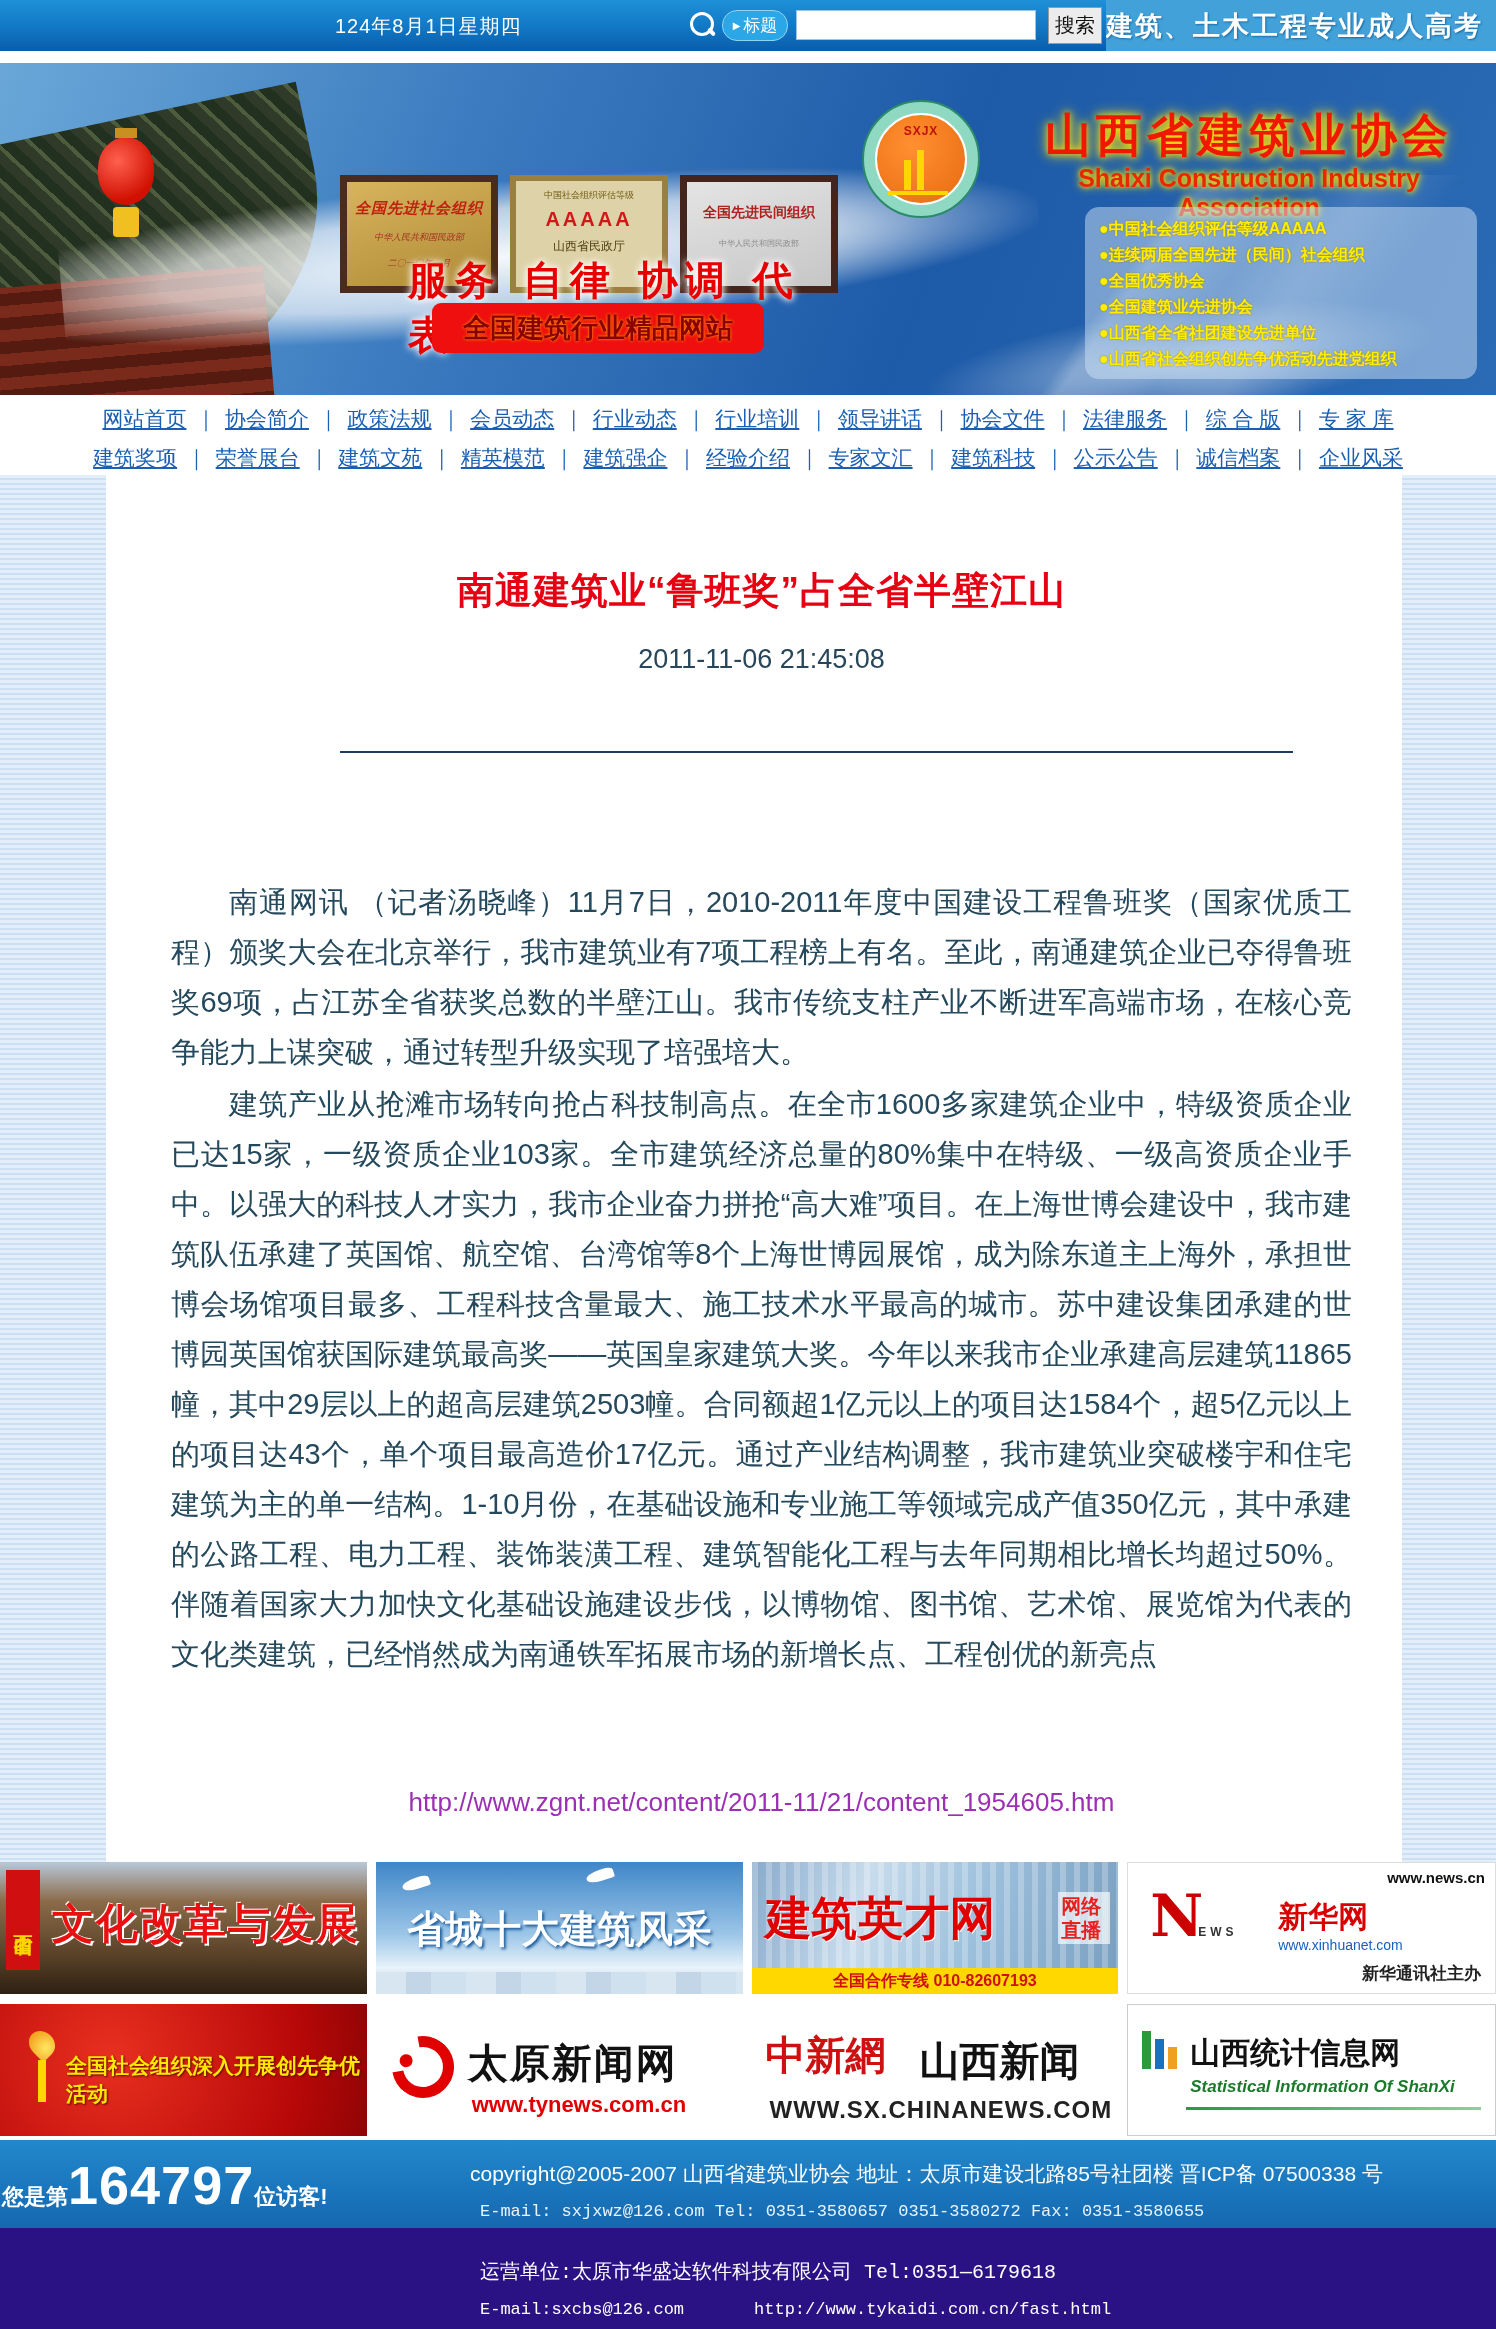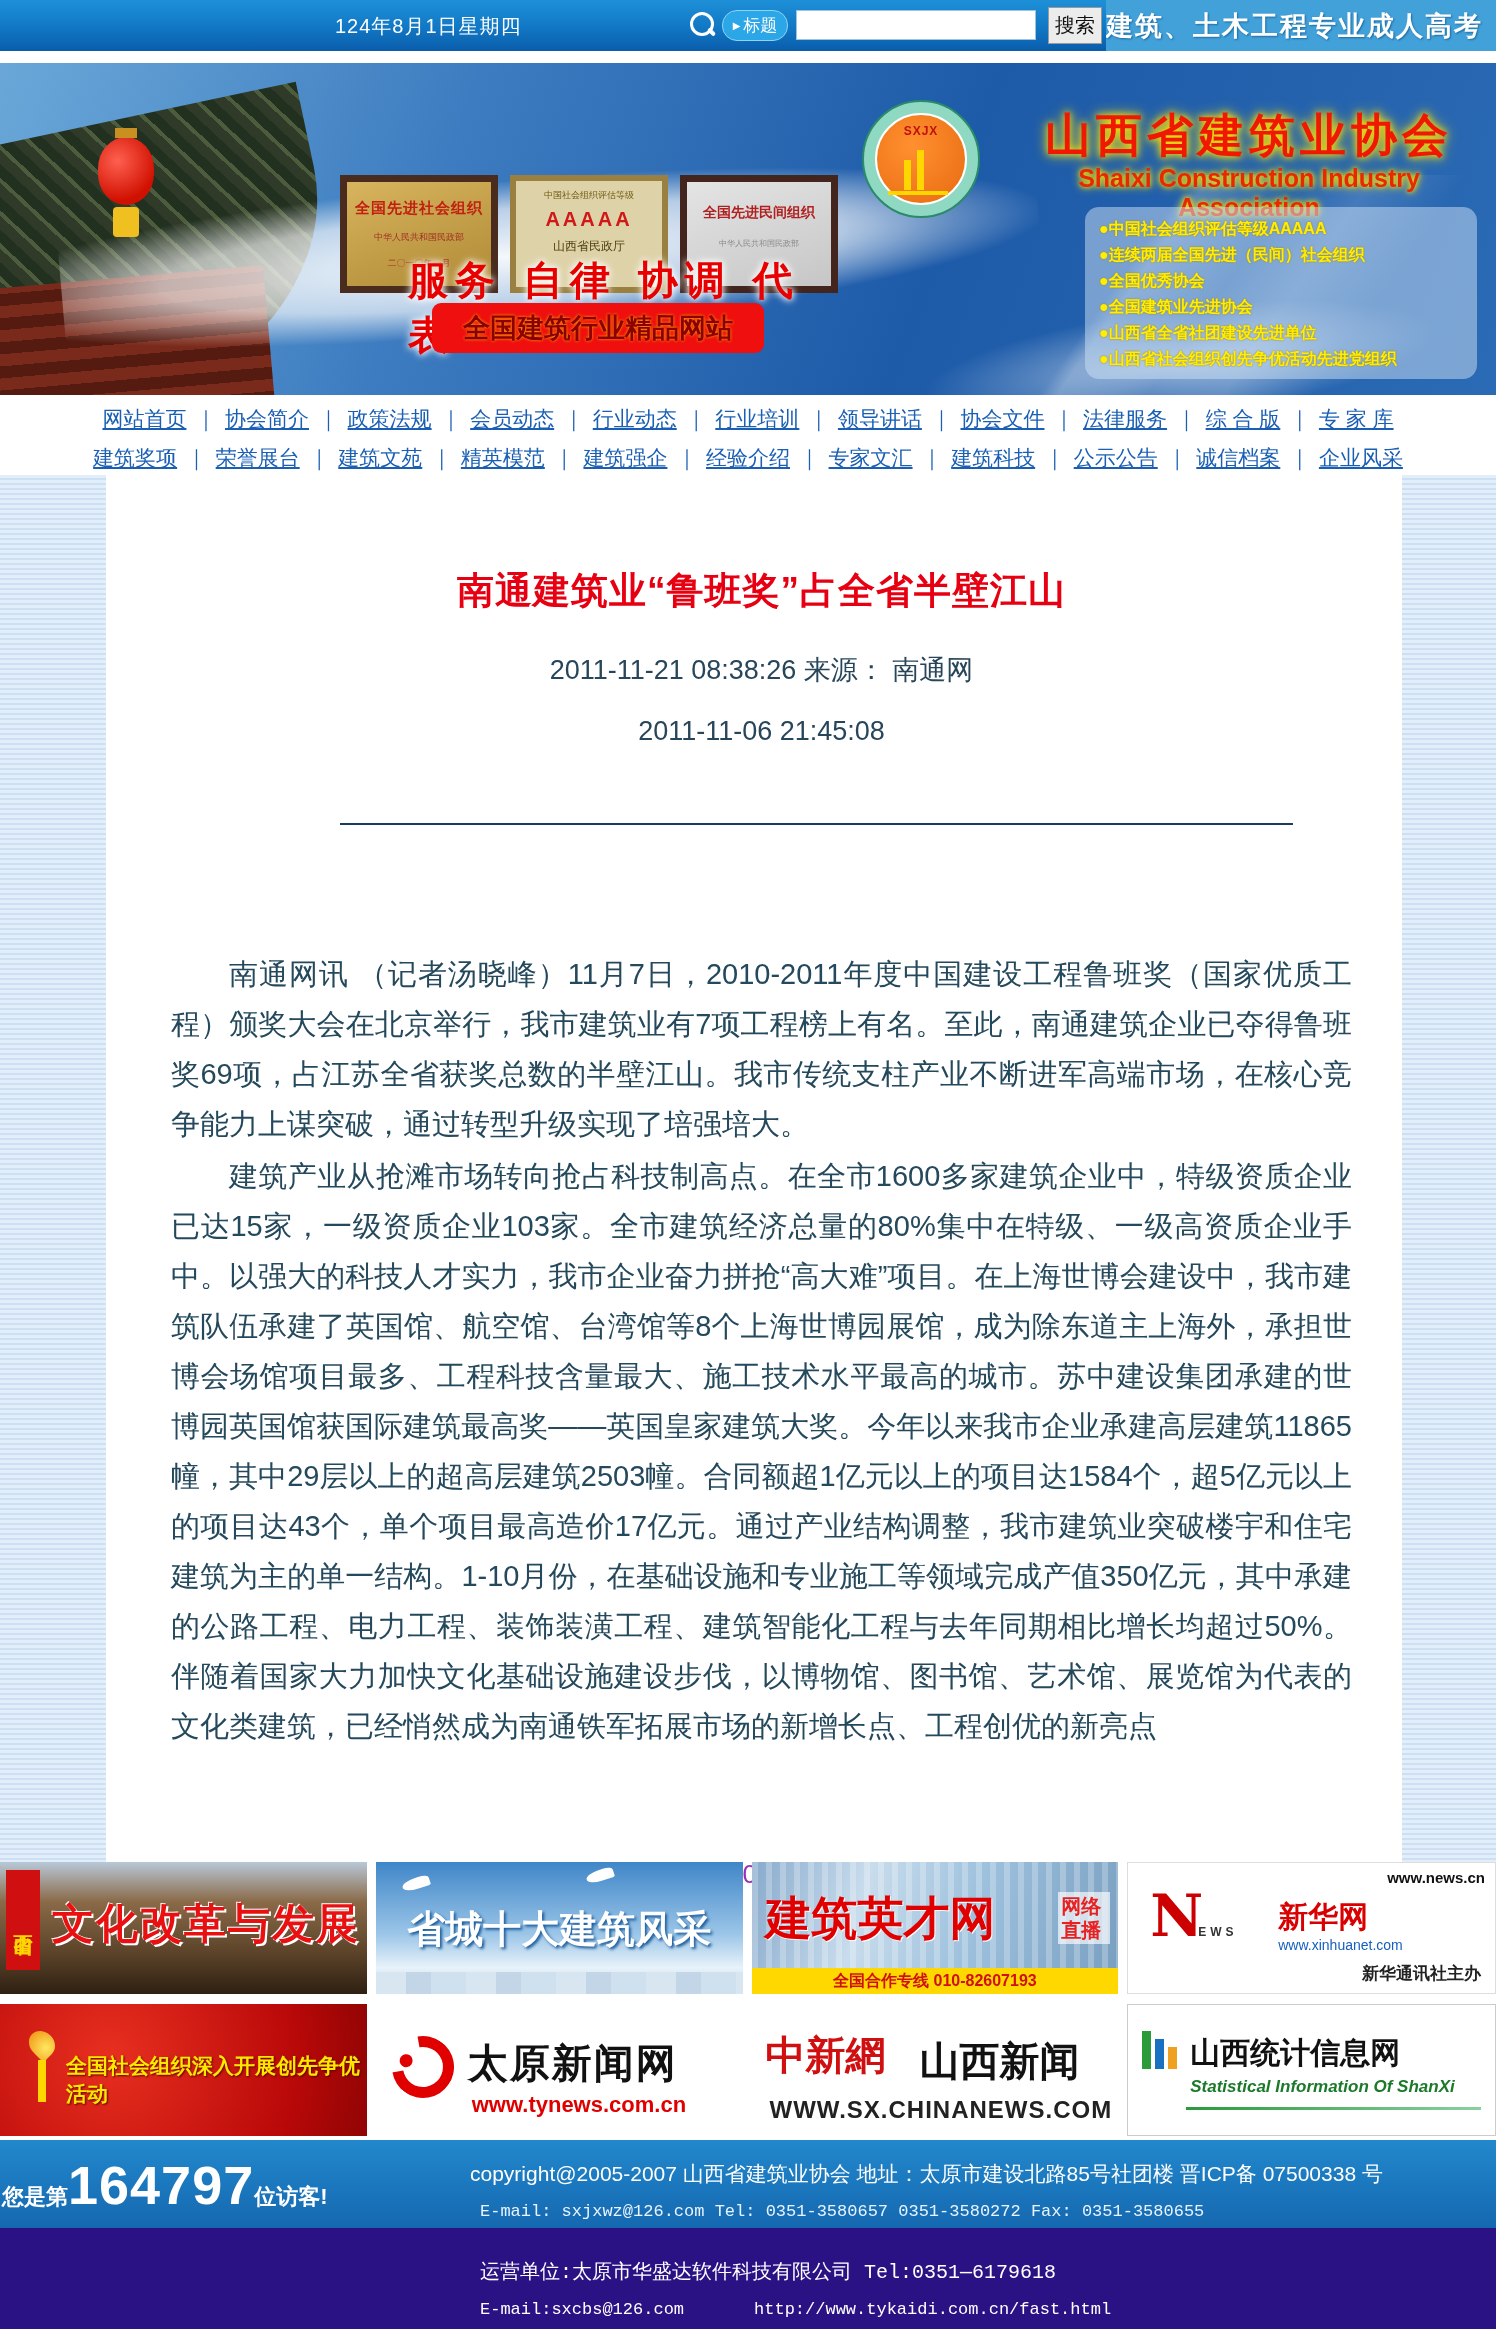--- a/index.html
+++ b/index.html
@@ -22,21 +22,21 @@
   .banner .swoosh{position:absolute;left:60px;top:115px;width:980px;height:150px;background:radial-gradient(ellipse at 45% 50%,rgba(255,255,255,.95) 0%,rgba(255,255,255,.65) 45%,rgba(255,255,255,0) 72%);transform:rotate(-5deg);}
   .banner .swoosh2{position:absolute;left:920px;top:245px;width:520px;height:110px;background:radial-gradient(ellipse,rgba(255,255,255,.55),rgba(255,255,255,0) 70%);transform:rotate(-7deg);}
   .banner .streaks{position:absolute;right:0;bottom:0;width:760px;height:220px;background:linear-gradient(125deg,transparent 50%,rgba(255,255,255,.20) 52%,transparent 62%,rgba(255,255,255,.14) 70%,transparent 80%);}
   .temple{position:absolute;left:-50px;top:55px;width:380px;height:290px;transform:rotate(-12deg);background:repeating-linear-gradient(55deg,#2f3b28 0 10px,#4c5c3c 10px 14px,#223020 14px 24px);border-radius:0 0 70% 8%;}
   .temple2{position:absolute;left:-30px;top:215px;width:300px;height:150px;transform:rotate(-5deg);background:repeating-linear-gradient(0deg,#7a2a1a 0 12px,#551a10 12px 24px);}
   .lantern{position:absolute;left:98px;top:74px;width:56px;height:68px;border-radius:50%/46%;background:radial-gradient(circle at 35% 35%,#ff6050,#d01000 70%);}
   .lantern::before{content:"";position:absolute;left:17px;top:-9px;width:22px;height:10px;background:#c89020;}
   .lantern::after{content:"";position:absolute;left:15px;top:70px;width:26px;height:30px;border-radius:4px;background:#f0c020;}
   .plaques{position:absolute;left:340px;top:112px;display:flex;gap:12px;}
   .plaque{width:158px;height:118px;box-sizing:border-box;text-align:center;}
-  .plaque-gold{background:linear-gradient(160deg,#d8b45e,#b08a36);border:7px solid #4a2c1e;}
+  .plaque-gold{background:linear-gradient(160deg,#d8b45e,#b08a36);border:7px solid #4a2c1e;font-style:italic;}
   .plaque-gold .pl-title{margin-top:17px;color:#c02010;font-weight:bold;font-size:15px;letter-spacing:1px;}
   .plaque-gold .pl-sub{margin-top:13px;color:#a03020;font-size:9px;}
   .plaque-cream{background:#ded2a8;border:6px solid #9a8040;}
   .plaque-cream .pl-top{margin-top:8px;color:#705a10;font-size:9px;}
   .plaque-cream .pl-big{margin-top:6px;color:#d01818;font-weight:bold;font-size:20px;letter-spacing:3px;}
   .plaque-cream .pl-sub{margin-top:7px;color:#504010;font-size:12px;}
   .plaque-silver{background:linear-gradient(160deg,#e4e4e4,#c6c6c6);border:7px solid #43251d;}
   .plaque-silver .pl-title{margin-top:22px;color:#b02020;font-weight:bold;font-size:14px;}
   .plaque-silver .pl-sub{margin-top:16px;color:#8a8a8a;font-size:8px;}
   .slogan{position:absolute;left:408px;top:190px;width:420px;font-family:"DejaVu Serif",serif;font-size:40px;font-weight:bold;color:#e80000;letter-spacing:7px;text-shadow:0 0 6px #fff,0 0 10px #fff;}
@@ -197,21 +197,20 @@
   </div>
 
   <div class="nav">
     <div class="nav-row"><span class="nav-link">网站首页</span><span class="sep">｜</span><span class="nav-link">协会简介</span><span class="sep">｜</span><span class="nav-link">政策法规</span><span class="sep">｜</span><span class="nav-link">会员动态</span><span class="sep">｜</span><span class="nav-link">行业动态</span><span class="sep">｜</span><span class="nav-link">行业培训</span><span class="sep">｜</span><span class="nav-link">领导讲话</span><span class="sep">｜</span><span class="nav-link">协会文件</span><span class="sep">｜</span><span class="nav-link">法律服务</span><span class="sep">｜</span><span class="nav-link">综 合 版</span><span class="sep">｜</span><span class="nav-link">专 家 库</span></div>
     <div class="nav-row"><span class="nav-link">建筑奖项</span><span class="sep">｜</span><span class="nav-link">荣誉展台</span><span class="sep">｜</span><span class="nav-link">建筑文苑</span><span class="sep">｜</span><span class="nav-link">精英模范</span><span class="sep">｜</span><span class="nav-link">建筑强企</span><span class="sep">｜</span><span class="nav-link">经验介绍</span><span class="sep">｜</span><span class="nav-link">专家文汇</span><span class="sep">｜</span><span class="nav-link">建筑科技</span><span class="sep">｜</span><span class="nav-link">公示公告</span><span class="sep">｜</span><span class="nav-link">诚信档案</span><span class="sep">｜</span><span class="nav-link">企业风采</span></div>
   </div>
 
   <div class="main-wrap">
     <div class="content">
       <h1 class="article-title">南通建筑业“鲁班奖”占全省半壁江山</h1>
-      <div class="article-meta">2011-11-21 08:38:26 来源： 南通网</div>
       <div class="article-meta2">2011-11-06 21:45:08</div>
       <hr class="rule">
       <div class="body-text">
         <p class="p1">南通网讯 （记者汤晓峰）11月7日，2010-2011年度中国建设工程鲁班奖（国家优质工程）颁奖大会在北京举行，我市建筑业有7项工程榜上有名。至此，南通建筑企业已夺得鲁班奖69项，占江苏全省获奖总数的半壁江山。我市传统支柱产业不断进军高端市场，在核心竞争能力上谋突破，通过转型升级实现了培强培大。</p>
         <p class="p2">建筑产业从抢滩市场转向抢占科技制高点。在全市1600多家建筑企业中，特级资质企业已达15家，一级资质企业103家。全市建筑经济总量的80%集中在特级、一级高资质企业手中。以强大的科技人才实力，我市企业奋力拼抢“高大难”项目。在上海世博会建设中，我市建筑队伍承建了英国馆、航空馆、台湾馆等8个上海世博园展馆，成为除东道主上海外，承担世博会场馆项目最多、工程科技含量最大、施工技术水平最高的城市。苏中建设集团承建的世博园英国馆获国际建筑最高奖——英国皇家建筑大奖。今年以来我市企业承建高层建筑11865幢，其中29层以上的超高层建筑2503幢。合同额超1亿元以上的项目达1584个，超5亿元以上的项目达43个，单个项目最高造价17亿元。通过产业结构调整，我市建筑业突破楼宇和住宅建筑为主的单一结构。1-10月份，在基础设施和专业施工等领域完成产值350亿元，其中承建的公路工程、电力工程、装饰装潢工程、建筑智能化工程与去年同期相比增长均超过50%。伴随着国家大力加快文化基础设施建设步伐，以博物馆、图书馆、艺术馆、展览馆为代表的文化类建筑，已经悄然成为南通铁军拓展市场的新增长点、工程创优的新亮点</p>
       </div>
       <div class="source-link">
         <a>http://www.zgnt.net/content/2011-11/21/content_1954605.htm</a>
       </div>
     </div>

